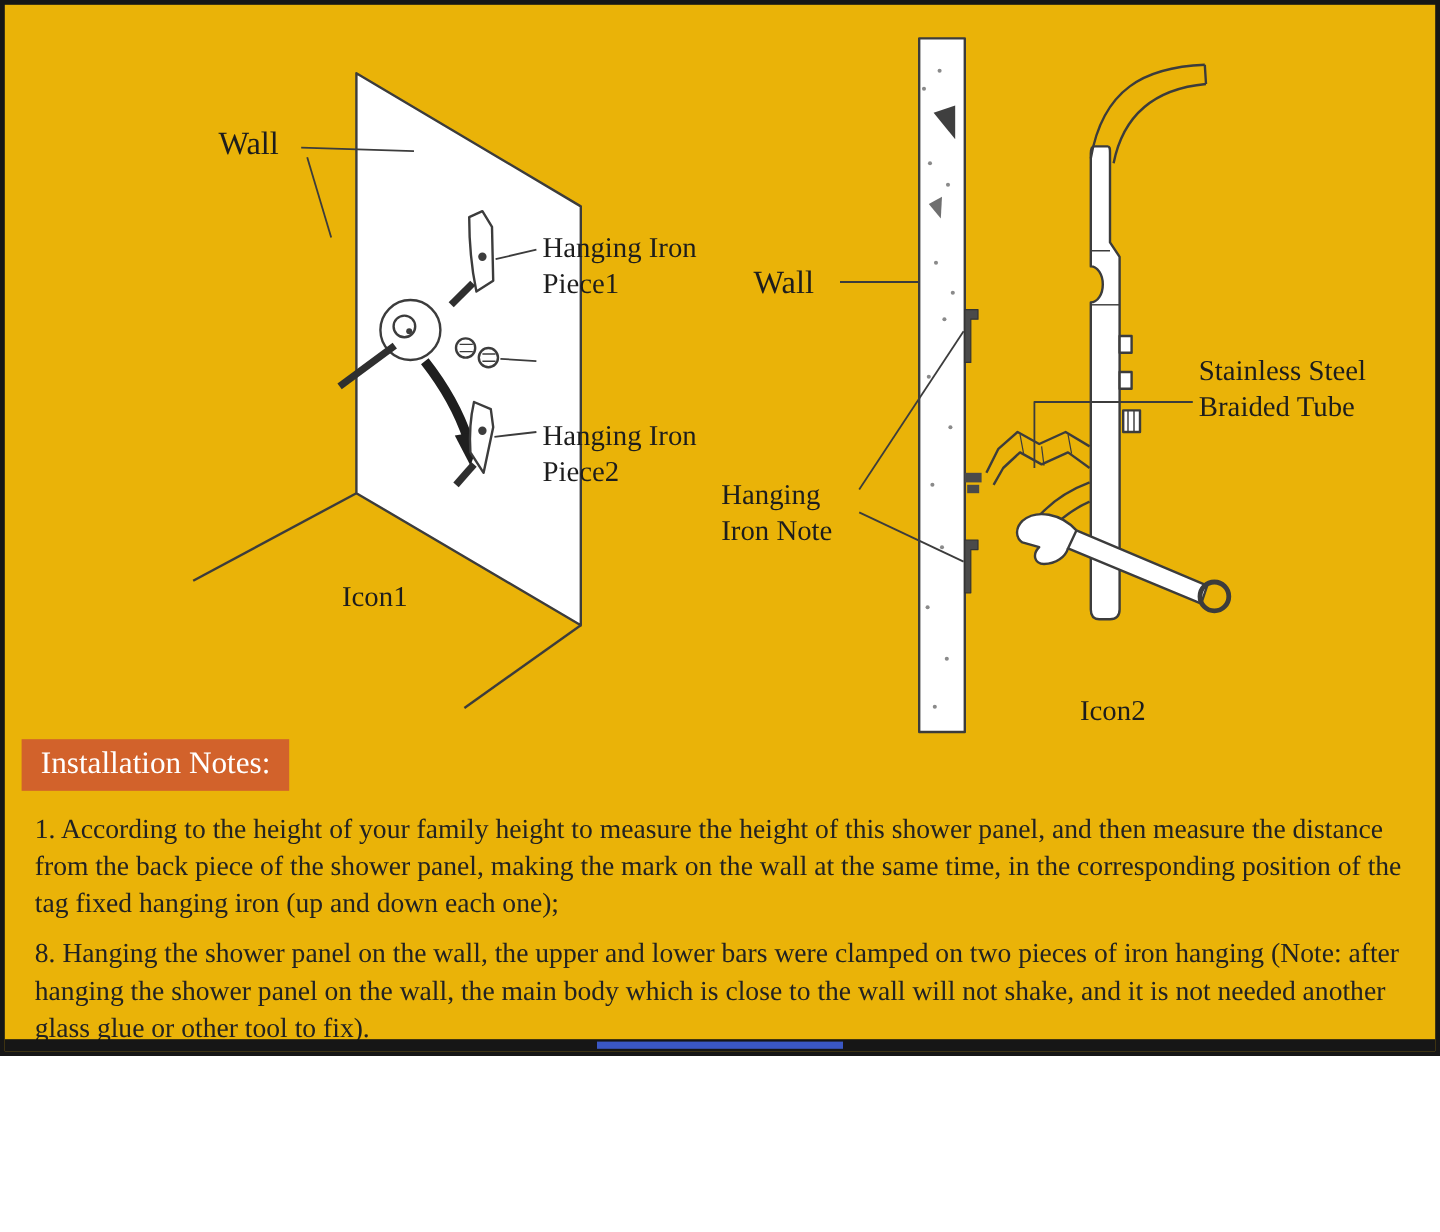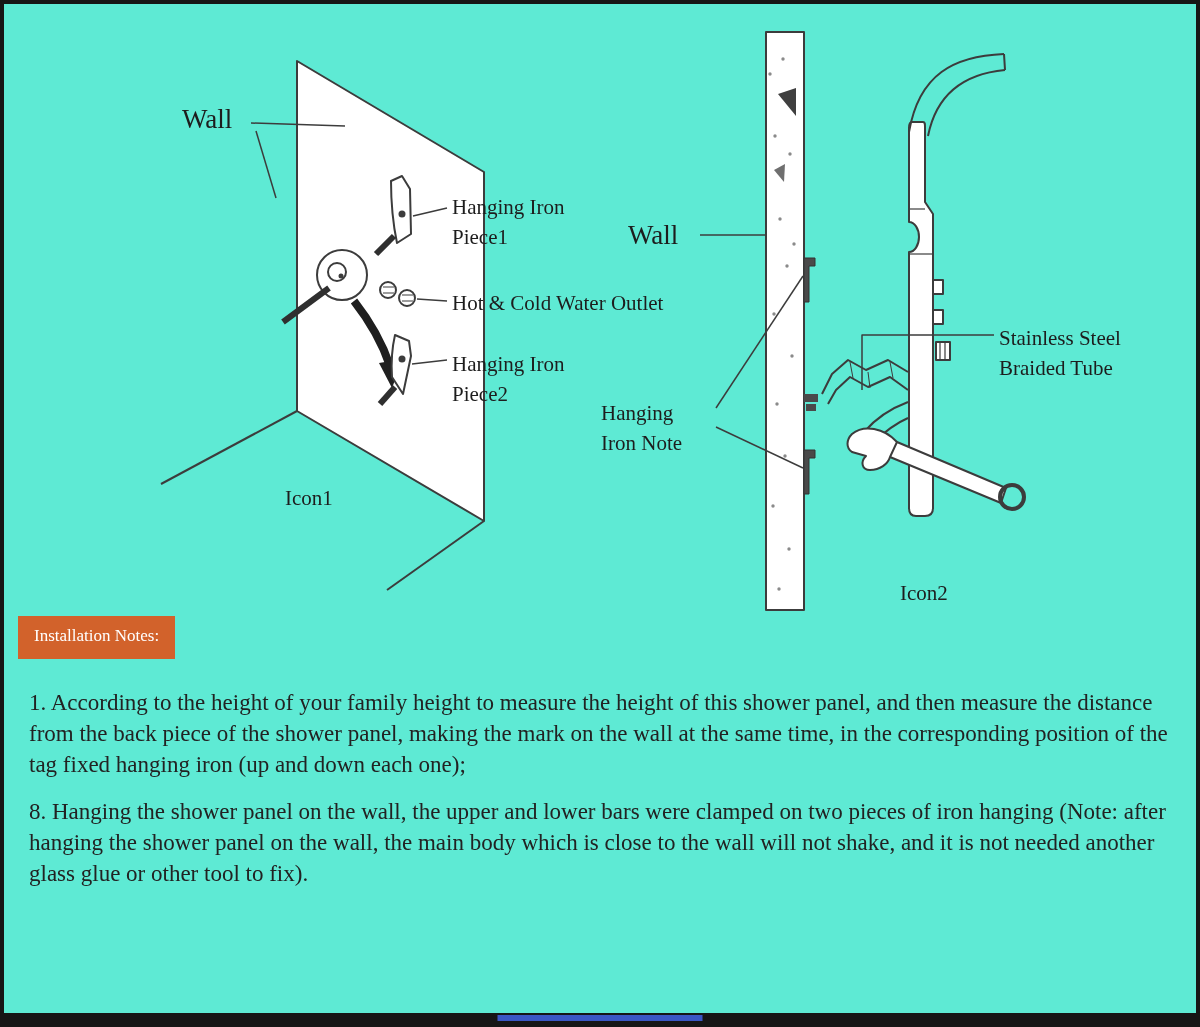--- a/index.html
+++ b/index.html
@@ -1,52 +1,52 @@
 <!DOCTYPE html>
 <html><head>
 <meta charset="utf-8">
 <style>
   html, body { margin:0; padding:0; background:#ffffff; }
   .page {
     position:relative;
-    width:1200px; height:1027px;
+    width:1200px; height:880px;
     box-sizing:border-box;
     border:4px solid #161616;
-    background:#5eead4;
+    background:#eab308;
     font-family:"Liberation Serif","DejaVu Serif",serif;
     color:#222222;
     overflow:hidden;
   }
   .linework { position:absolute; left:0; top:0; }
   .dlabel {
     position:absolute;
     white-space:pre-line;
-    font-size:21px;
+    font-size:24px;
     line-height:30px;
     color:#1d1d1d;
   }
   .dlabel.big { font-size:27px; }
   .notes-heading {
     position:absolute;
     left:14px; top:612px;
     background:#D2622B;
     color:#ffffff;
-    font-size:17px;
+    font-size:26px;
     line-height:30px;
     padding:5px 16px 8px 16px;
   }
   .notes-body {
     position:absolute;
     left:25px; top:667px;
     width:1152px;
     font-size:23px;
     line-height:31px;
     color:#222222;
   }
-  .notes-body p { margin:16px 0 11px 0; }
+  .notes-body p { margin:4px 0 11px 0; }
   .bottom-strip {
     position:absolute;
     left:0; bottom:0;
     width:100%; height:10px;
     background:#161616;
   }
   .bottom-accent {
     position:absolute;
     left:50%; bottom:2px;
     transform:translateX(-50%);
@@ -147,27 +147,26 @@
 
       <polyline points="990,331 858,331 858,386" stroke-width="1.5"></polyline>
       <line x1="712" y1="404" x2="799" y2="272" stroke-width="1.5"></line>
       <line x1="712" y1="423" x2="799" y2="464" stroke-width="1.5"></line>
     </g>
   </svg>
 
   <div class="dlabel big" style="left:178px;top:100px">Wall</div>
   <div class="dlabel" style="left:448px;top:188px">Hanging Iron
 Piece1</div>
-  <div class="dlabel" style="left:448px;top:284px">Hot &amp; Cold Water Outlet</div>
   <div class="dlabel" style="left:448px;top:345px">Hanging Iron
 Piece2</div>
   <div class="dlabel" style="left:281px;top:479px">Icon1</div>
 
   <div class="dlabel big" style="left:624px;top:216px">Wall</div>
-  <div class="dlabel" style="left:995px;top:319px">Stainless Steel
+  <div class="dlabel" style="left:995px;top:291px">Stainless Steel
 Braided Tube</div>
   <div class="dlabel" style="left:597px;top:394px">Hanging
 Iron Note</div>
   <div class="dlabel" style="left:896px;top:574px">Icon2</div>
 
   <div class="notes-heading">Installation Notes:</div>
 
   <div class="notes-body">
     <p>1. According to the height of your family height to measure the height of this shower panel, and then measure the distance from the back piece of the shower panel, making the mark on the wall at the same time, in the corresponding position of the tag fixed hanging iron (up and down each one);</p>
     <p>8. Hanging the shower panel on the wall, the upper and lower bars were clamped on two pieces of iron hanging (Note: after hanging the shower panel on the wall, the main body which is close to the wall will not shake, and it is not needed another glass glue or other tool to fix).</p>

